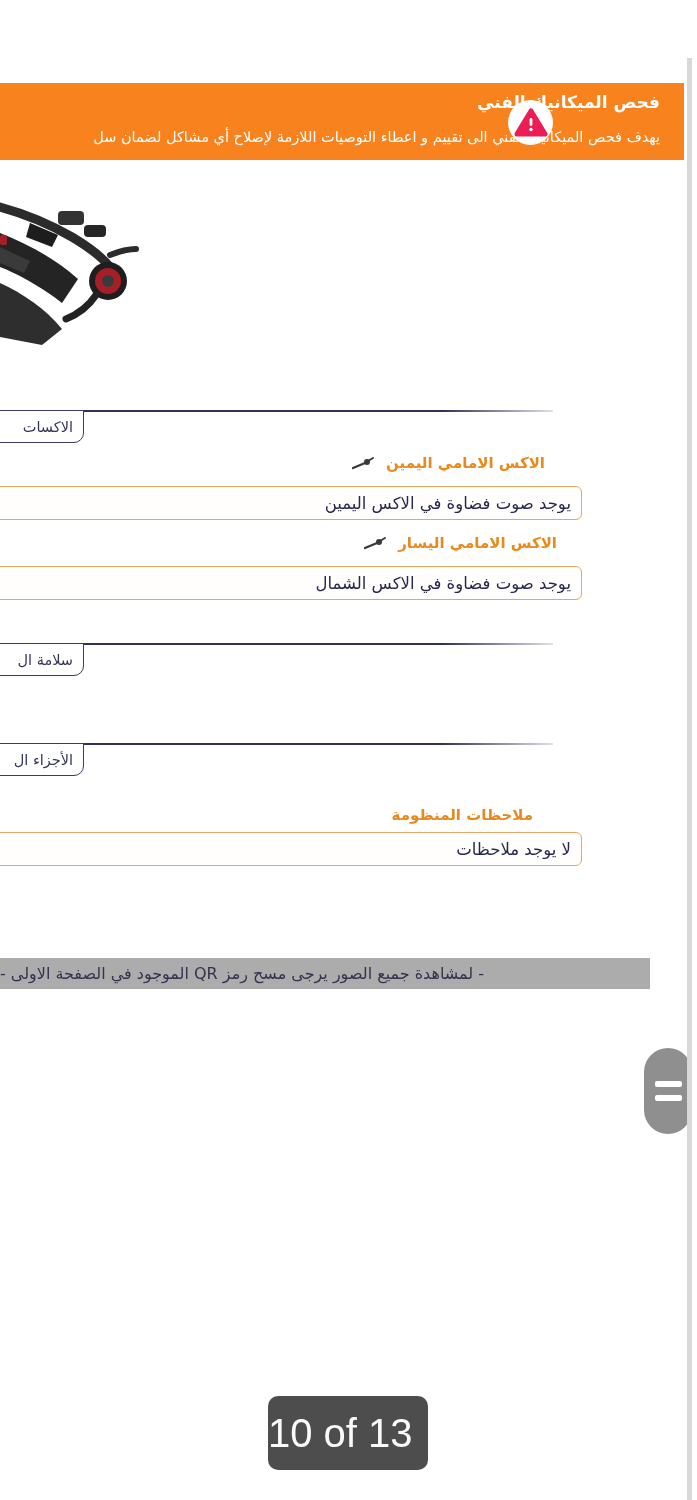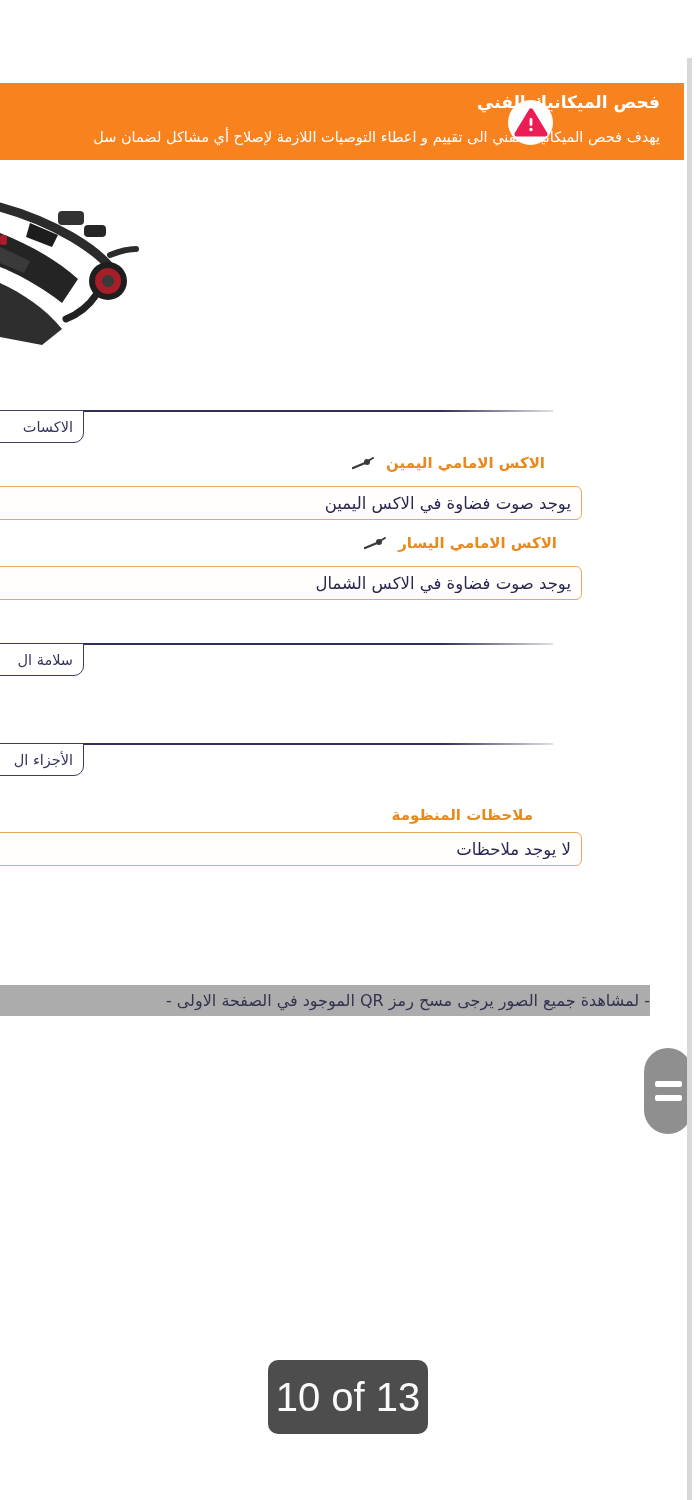--- a/index.html
+++ b/index.html
@@ -56,37 +56,37 @@
     direction:rtl; text-align:right; padding:0 10px;
     color:#26264F; font-size:16.5px; font-family:"DejaVu Sans", sans-serif;
     outline:none;
   }
   .axle-glyph { flex:0 0 auto; }
 
   
   .qr-bar {
     position:absolute; left:0; top:958px; width:650px; height:31px;
     background:#ACACAC;
-    display:flex; align-items:center; justify-content:flex-start;
-    color:#33334F; font-size:16px; direction:rtl; white-space:nowrap;margin-top:27px;
+    display:flex; align-items:center; justify-content:flex-end;
+    color:#33334F; font-size:16px; direction:rtl; white-space:nowrap;
   }
 
   
   .float-handle {
     position:absolute; left:644px; top:1048px; width:48px; height:86px;
     background:#8F8F8F; border-radius:26px;
     display:flex; flex-direction:column; align-items:center; justify-content:center; gap:8px;
   }
   .float-handle .bar { width:27px; height:6px; background:#ffffff; border-radius:2px; }
 
   
   .page-pill {
-    position:absolute; left:268px; top:1360px; width:160px; height:74px;
+    position:absolute; left:268px; top:1396px; width:160px; height:74px;
     background:#4D4D4D; border-radius:10px;
-    display:flex; align-items:center; justify-content:center;
+    display:flex; align-items:center; 
     color:#FAFAFA; font-size:40px; font-family:"Liberation Sans", sans-serif;
   }
 
   
   .scroll-track {
     position:absolute; left:687px; top:58px; width:5px; height:1442px;
     background:#D8D8D8;
   }
 </style>
 </head>

